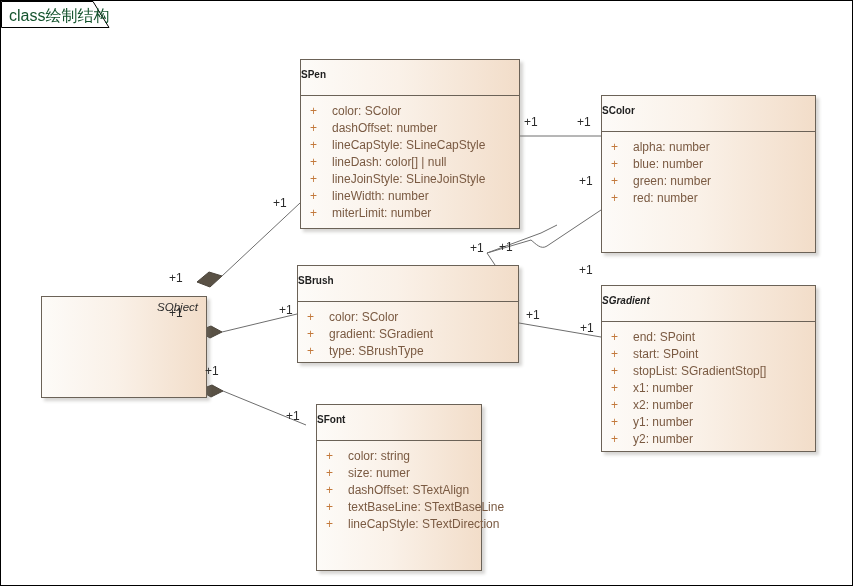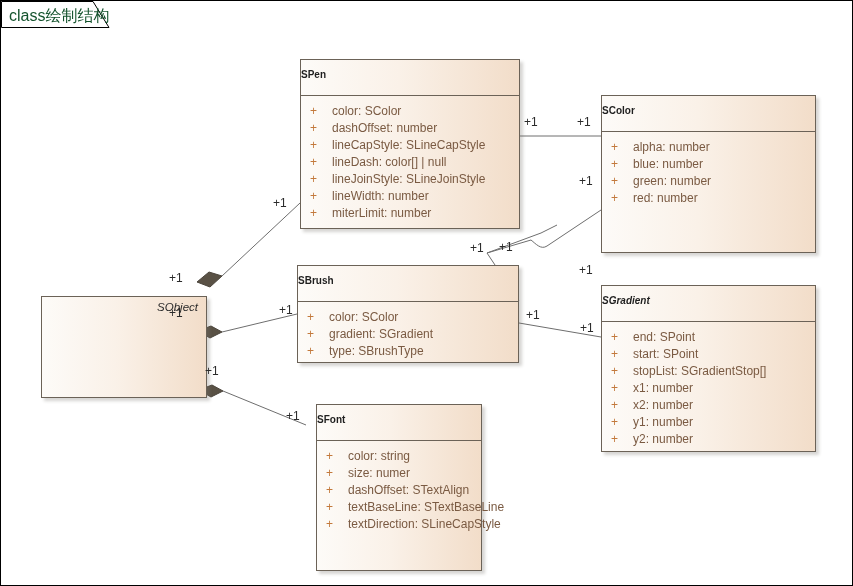--- a/index.html
+++ b/index.html
@@ -352,21 +352,21 @@
       <div class="attr">
         <span class="vis">+</span>
         <span class="sig">dashOffset: STextAlign</span>
       </div>
       <div class="attr">
         <span class="vis">+</span>
         <span class="sig">textBaseLine: STextBaseLine</span>
       </div>
       <div class="attr">
         <span class="vis">+</span>
-        <span class="sig">textDirection: SLineCapStyle</span>
+        <span class="sig">lineCapStyle: STextDirection</span>
       </div>
     </div>
   </div>
 
   <div class="uml-class noheaderline" id="class-spainter">
     <div class="hdr">
       <div class="stereotype">SObject</div>
     </div>
   </div>
 

